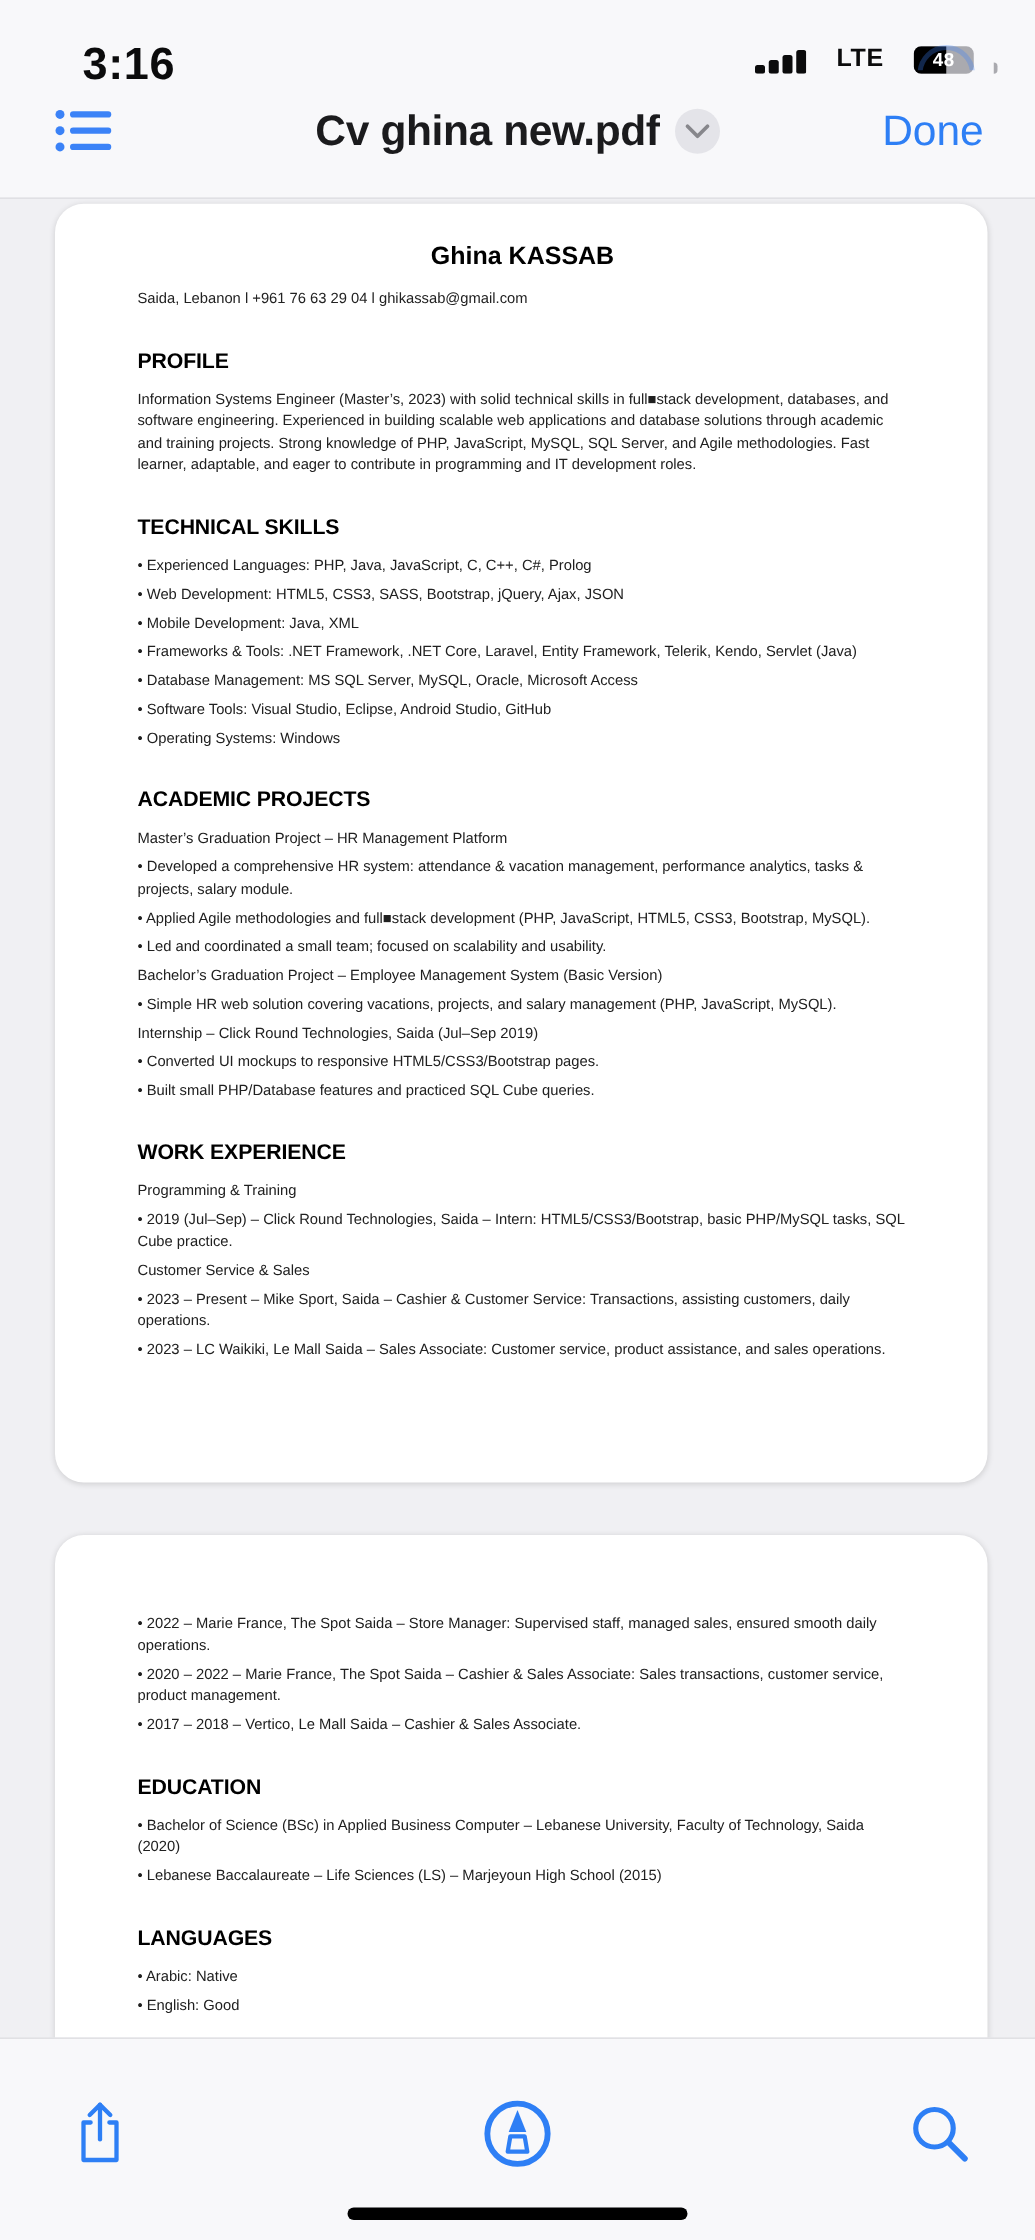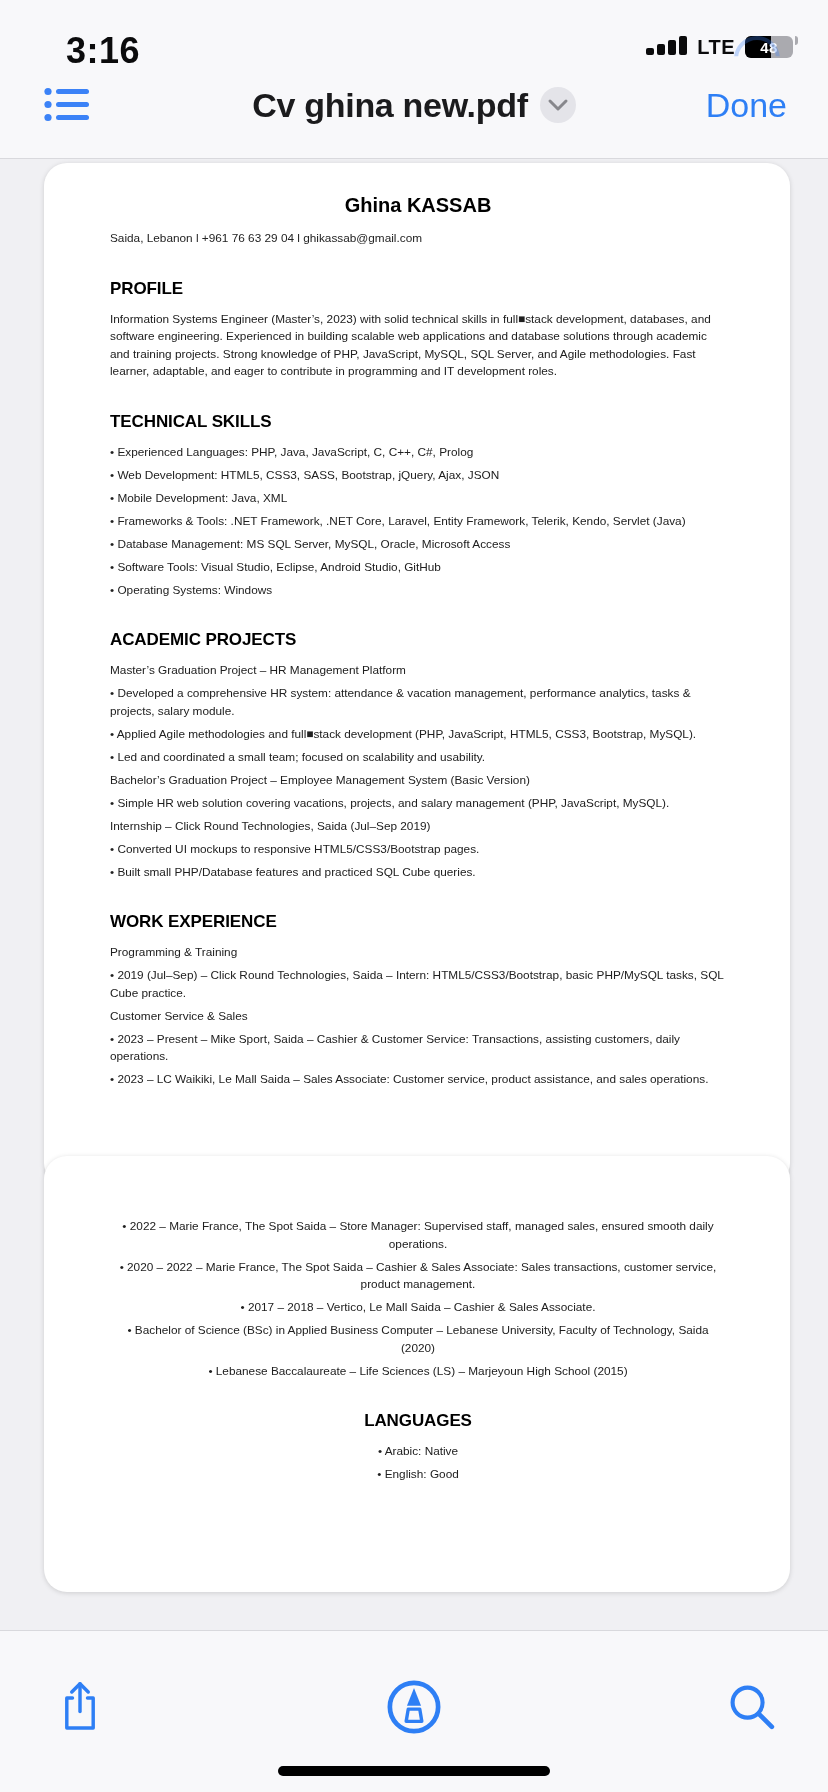--- a/index.html
+++ b/index.html
@@ -14,21 +14,21 @@
   
   .top-chrome {
     position:absolute; top:0; left:0; width:828px; height:159px;
     background:#f8f8fa; border-bottom:1px solid #d9d9dd; z-index:30;
   }
   .status-bar { position:absolute; top:0; left:0; right:0; height:62px; }
   .status-time {
     position:absolute; left:66px; top:30px;
     font-size:36px; font-weight:700; letter-spacing:.5px; color:#0b0b0c;
   }
-  .status-right { position:absolute; right:30px; top:36px; display:flex; align-items:flex-start; gap:10px; }
+  .status-right { position:absolute; right:30px; top:36px; display:flex; align-items:flex-end; gap:24px; }
   .net-label { font-size:20px; font-weight:600; color:#0b0b0c; letter-spacing:.5px; }
   .battery { position:relative; width:48px; height:22px; border-radius:6px; background:#aaaaaf; overflow:hidden; }
   .battery-fill { position:absolute; left:0; top:0; bottom:0; width:55%; background:#000; }
   .battery-label {
     position:absolute; inset:0; display:flex; align-items:center; justify-content:center;
     font-size:15px; font-weight:700; color:#fff; letter-spacing:.5px;
   }
   .battery-nub { width:3px; height:9px; background:#aaaaaf; border-radius:0 3px 3px 0; margin-left:-8px; }
 
   .nav-bar { position:absolute; left:0; right:0; bottom:0; height:96px; }
@@ -52,21 +52,21 @@
     clip-path:inset(56% 0 0 0); transform:rotate(180deg);
   }
 
   
   .doc-scroll { position:absolute; top:160px; left:0; width:828px; height:1470px; }
   .pdf-page {
     position:absolute; left:44px; width:746px; background:#ffffff;
     box-shadow:0 1px 5px rgba(0,0,0,.15); overflow:hidden;border-radius:23px;
   }
   .page-1 { top:3px;    height:1023px; padding:30px 64px 0 66px; }
-  .page-2 { top:996px; height:436px;  padding:62px 64px 0 66px;text-align:center; }
+  .page-2 { top:1068px; height:436px;  padding:62px 64px 0 66px; }
 
   .doc-name { font-size:20px; line-height:24px; font-weight:700; color:#000; text-align:center; }
   .doc-contact { margin-top:13px; font-size:11.8px; line-height:17.5px; color:#222; }
   .sec-heading { font-size:17px; line-height:21px; font-weight:700; color:#000; margin:30px 0 12px; letter-spacing:-.1px; }
   .doc-line { font-size:11.8px; line-height:17.5px; color:#202020; margin:0 0 5.5px; }
   .doc-para { font-size:11.8px; line-height:17.5px; color:#202020; margin:0; }
 
   
   .toolbar {
     position:absolute; left:0; bottom:0; width:828px; height:162px;
@@ -167,20 +167,21 @@
       <p class="doc-line">Customer Service &amp; Sales</p>
       <p class="doc-line">• 2023 – Present – Mike Sport, Saida – Cashier &amp; Customer Service: Transactions, assisting customers, daily operations.</p>
       <p class="doc-line">• 2023 – LC Waikiki, Le Mall Saida – Sales Associate: Customer service, product assistance, and sales operations.</p>
     </div>
 
     <div class="pdf-page page-2">
       <p class="doc-line">• 2022 – Marie France, The Spot Saida – Store Manager: Supervised staff, managed sales, ensured smooth daily operations.</p>
       <p class="doc-line">• 2020 – 2022 – Marie France, The Spot Saida – Cashier &amp; Sales Associate: Sales transactions, customer service, product management.</p>
       <p class="doc-line">• 2017 – 2018 – Vertico, Le Mall Saida – Cashier &amp; Sales Associate.</p>
 
+      <div class="sec-heading">EDUCATION</div>
       <p class="doc-line">• Bachelor of Science (BSc) in Applied Business Computer – Lebanese University, Faculty of Technology, Saida (2020)</p>
       <p class="doc-line">• Lebanese Baccalaureate – Life Sciences (LS) – Marjeyoun High School (2015)</p>
 
       <div class="sec-heading">LANGUAGES</div>
       <p class="doc-line">• Arabic: Native</p>
       <p class="doc-line">• English: Good</p>
     </div>
   </div>
 
   <div class="toolbar">

